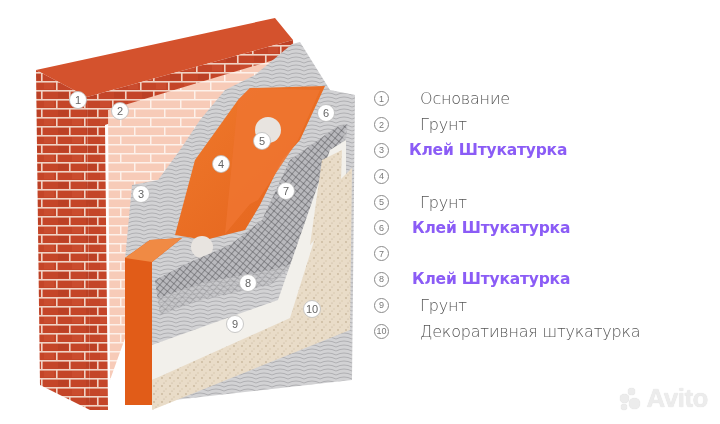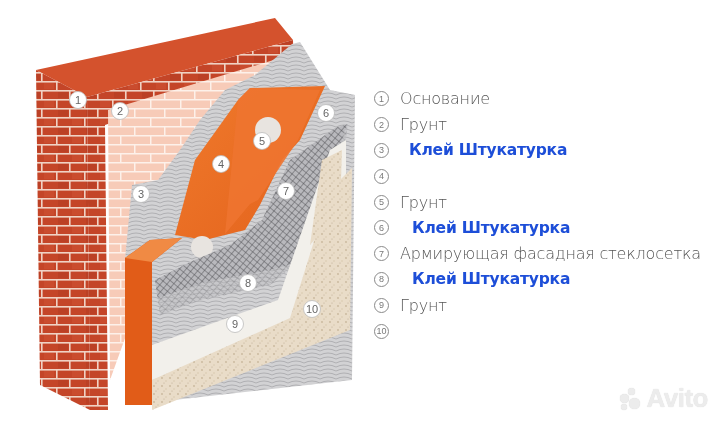--- a/index.html
+++ b/index.html
@@ -3,22 +3,22 @@
 <meta charset="utf-8">
 <style>
   html, body { margin:0; padding:0; background:#ffffff; }
   body { width:720px; height:424px; position:relative; overflow:hidden; font-family:"DejaVu Sans", sans-serif; }
   #diagram { position:absolute; left:0; top:0; width:370px; height:424px; }
   .legend { position:absolute; left:372px; top:86px; width:340px; margin:0; padding:0; list-style:none; }
   .legend li { position:relative; height:25.8px; display:flex; align-items:center; }
   .legend .num { width:15px; height:15px; border:1px solid #8a8a8a; border-radius:50%; box-sizing:border-box;
                  font-size:9px; color:#777; display:flex; align-items:center; justify-content:center; margin-left:2px;
                  font-family:"Liberation Sans", sans-serif; }
-  .legend .label { position:absolute; left:28px; font-size:16px; color:#555; font-family:"DejaVu Sans", sans-serif; font-weight:300; letter-spacing:-0.2px; white-space:nowrap; }
-  .legend .label.bold { color:#1d4ed8; font-weight:bold; left:37px; font-size:15.5px; }
+  .legend .label { position:absolute; left:48px; font-size:16px; color:#555; font-family:"DejaVu Sans", sans-serif; font-weight:300; letter-spacing:-0.2px; white-space:nowrap; }
+  .legend .label.bold { color:#8b5cf6; font-weight:bold; left:37px; font-size:15.5px; }
   .legend li.shift .label.bold { left:40px; }
   .watermark { position:absolute; right:12px; bottom:10px; font-family:"Liberation Sans", sans-serif; font-size:26px; font-weight:bold;
                color:#ececec; text-shadow:0 0 1px #d8d8d8; letter-spacing:-0.5px; display:flex; align-items:center; gap:4px; }
   .watermark .dots { position:relative; width:22px; height:22px; }
   .watermark .dots span { position:absolute; border-radius:50%; background:#ececec; box-shadow:0 0 1px #d0d0d0; }
   .marker { font-family:"Liberation Sans", sans-serif; }
 </style>
 </head>
 <body>
 
@@ -148,32 +148,32 @@
     <li>
       <span class="num">5</span>
       <span class="label">Грунт</span>
     </li>
     <li class="shift">
       <span class="num">6</span>
       <span class="label bold">Клей Штукатурка</span>
     </li>
     <li class="shift">
       <span class="num">7</span>
-      <span class="label">Армирующая фасадная стеклосетка</span>
     </li>
     <li class="shift">
       <span class="num">8</span>
       <span class="label bold">Клей Штукатурка</span>
     </li>
     <li class="shift">
       <span class="num">9</span>
       <span class="label">Грунт</span>
     </li>
     <li class="shift">
       <span class="num">10</span>
+      <span class="label">Декоративная штукатурка</span>
     </li>
   </ul>
 
 <div class="watermark">
   <span class="dots">
     <span style="left:0;top:6px;width:9px;height:9px;"></span>
     <span style="left:8px;top:0;width:7px;height:7px;"></span>
     <span style="left:9px;top:10px;width:11px;height:11px;"></span>
     <span style="left:1px;top:16px;width:6px;height:6px;"></span>
   </span>

